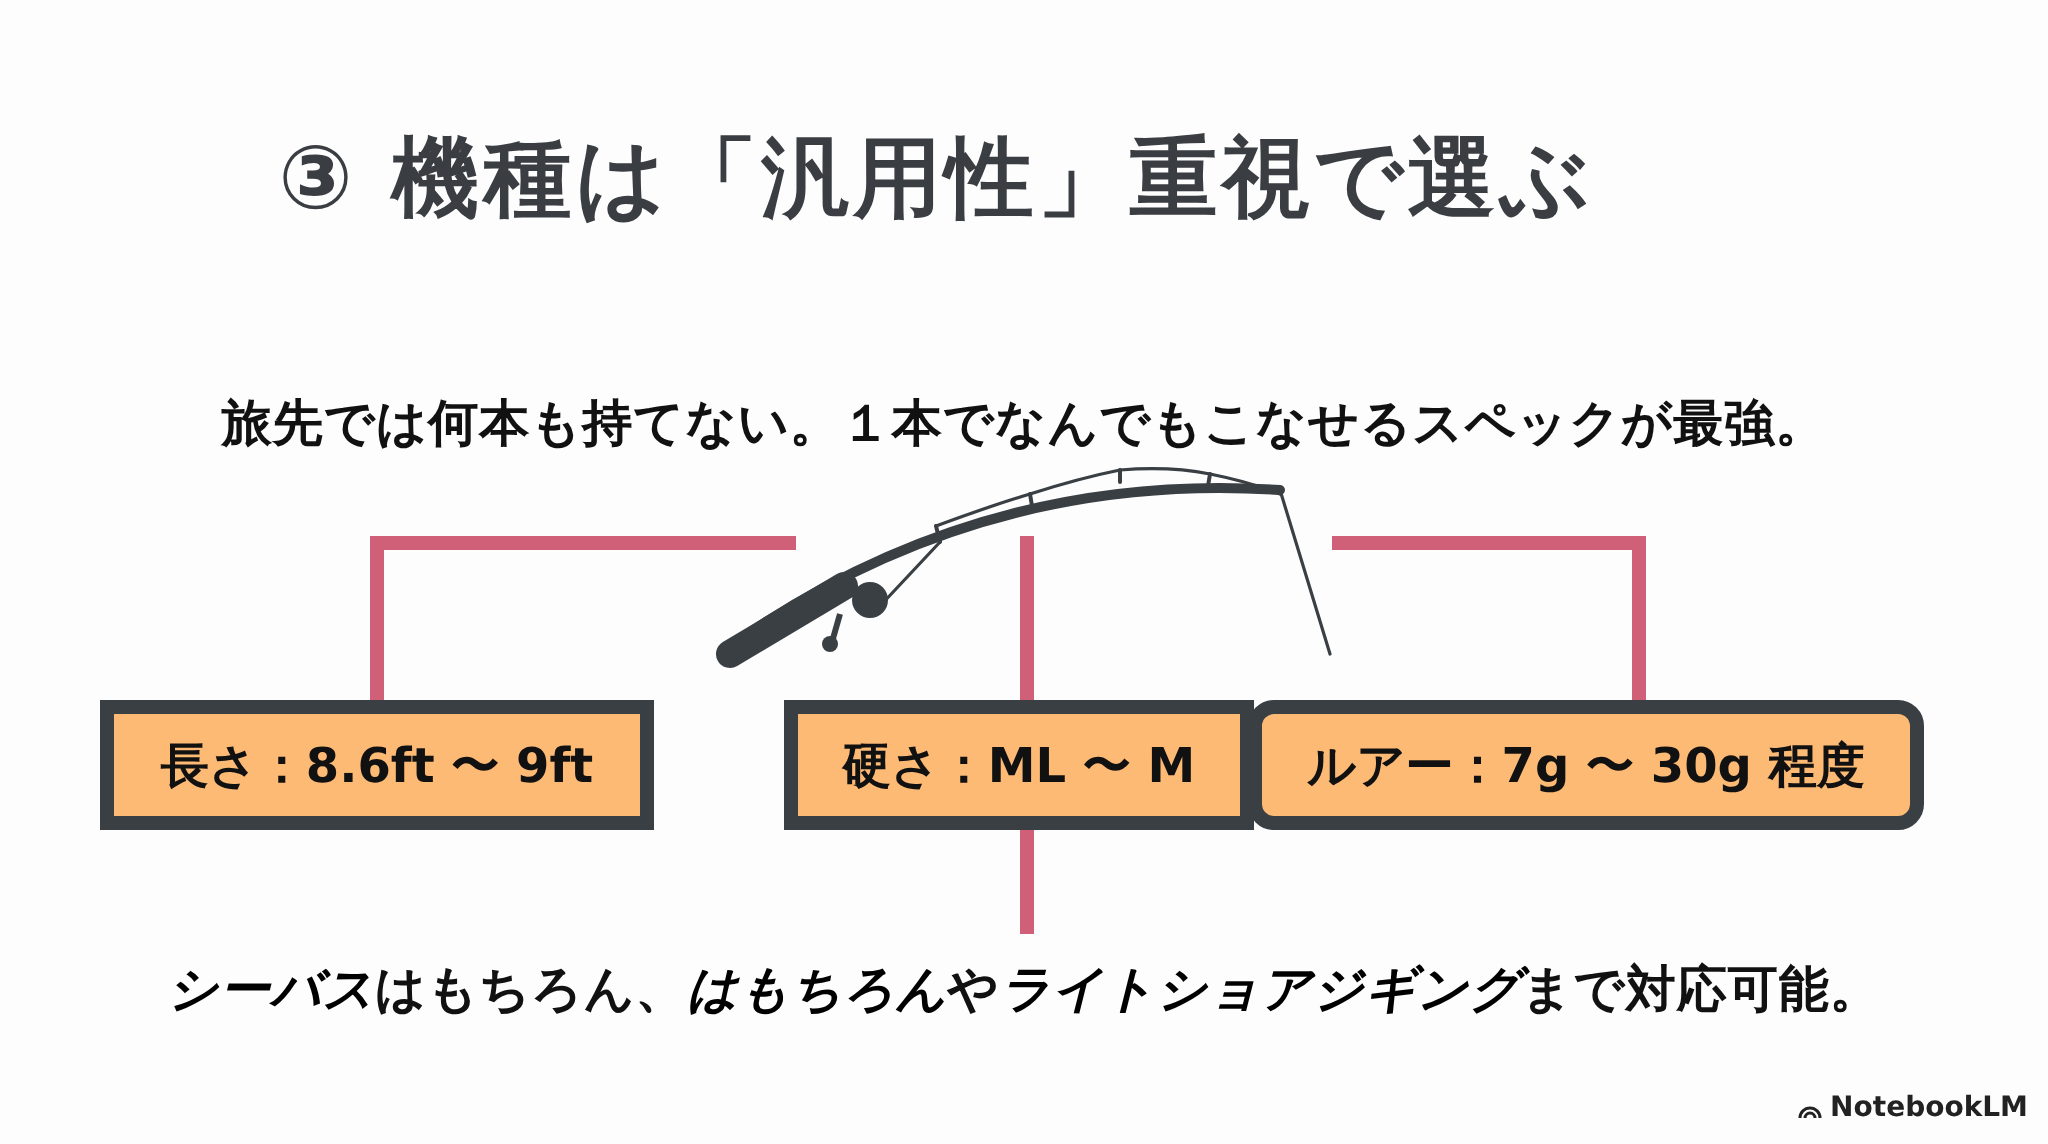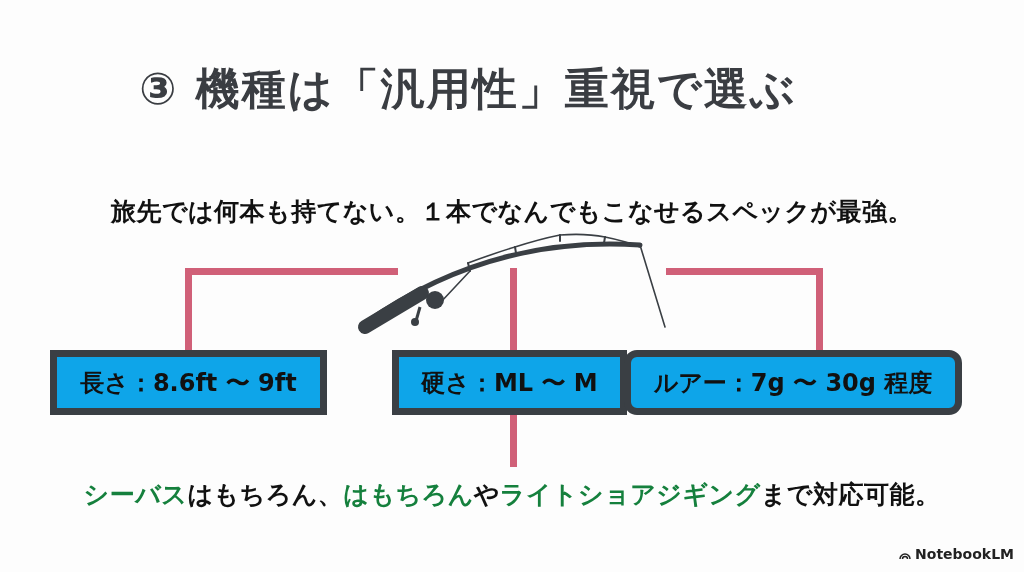--- a/index.html
+++ b/index.html
@@ -11,29 +11,29 @@
   .title {
     position:absolute; left:0; top:60px; width:936px; text-align:center;
     font-size:44px; font-weight:bold; color:#3a3d42; letter-spacing:2px;
   }
   .subtitle {
     position:absolute; left:0; top:167px; width:1024px; text-align:center;
     font-size:25px; font-weight:bold; color:#111; letter-spacing:0.5px;margin-top:28px;
   }
   .line { position:absolute; background:#d06078; }
   .box {
-    position:absolute; top:350px; height:51px; border:7px solid #3a3f44; background:#0ea5e9;
+    position:absolute; top:350px; height:51px; border:7px solid #3a3f44; background:#fdba74;
     display:flex; align-items:center; justify-content:center;
     font-size:24px; font-weight:bold; color:#111; white-space:nowrap;
   }
   .bottom {
     position:absolute; left:0; top:478px; width:1024px; text-align:center;
     font-size:25px; font-weight:bold; color:#111; letter-spacing:0.5px;
   }
-  .hl { color:#15803d; }
+  .hl { color:#000000;font-style:italic; }
   .rod { position:absolute; left:340px; top:215px; width:360px; height:130px; }
   .brand {
     position:absolute; right:10px; bottom:10px; font-size:14px; font-weight:bold; color:#222;
     display:flex; align-items:center; gap:4px;
   }
 </style>
 </head>
 <body>
 
 <div class="title">③ 機種は「汎用性」重視で選ぶ</div>

